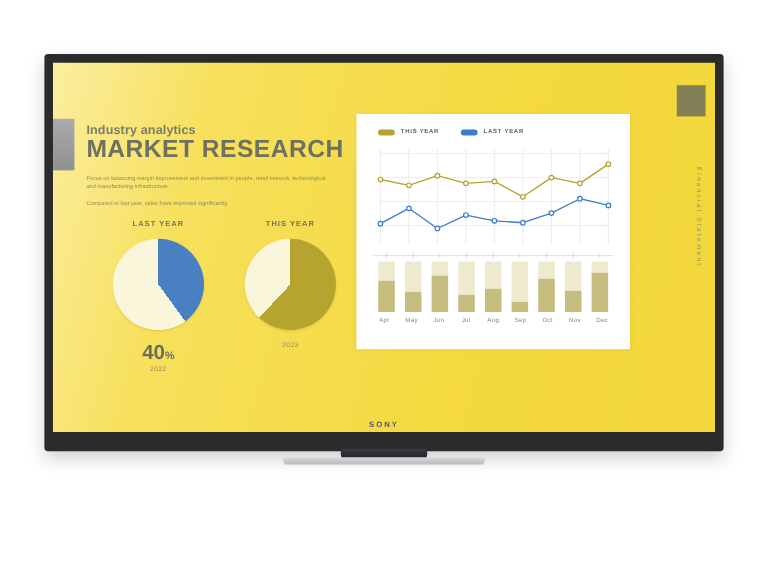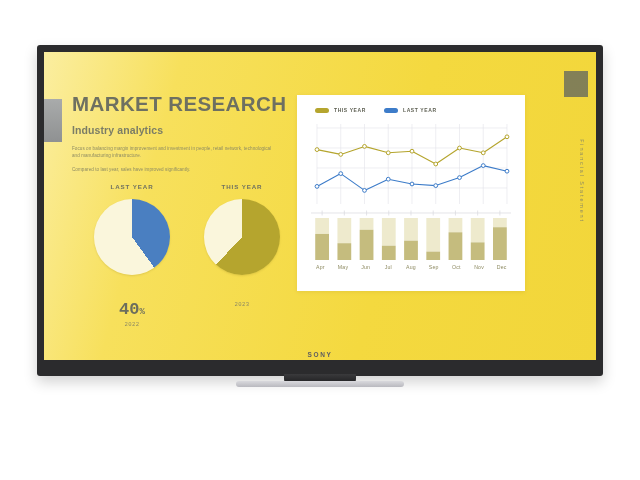--- a/index.html
+++ b/index.html
@@ -93,21 +93,21 @@
   #pie-block-this { left: 116px; }
   .pie-caption {
     font-size: 6.2px; font-weight: 700; letter-spacing: .9px;
     color: #6f7160;
   }
   .pie {
     width: 76px; height: 76px; border-radius: 50%;
     margin: 9px auto 0 auto;
     box-shadow: 0 1px 2px rgba(120,100,20,.18);
   }
-  .pie-stats { margin-top: 26px; font-family: Liberation Mono, monospace; }
+  .pie-stats { margin-top: 10px; }
   .pie-value {
     font-size: 17px; font-weight: 700; color: #6c6e5d;
     line-height: 1;
   }
   .pie-value .pct { font-size: 9px; font-weight: 700; }
   .pie-year {
     margin-top: 3px;
     font-size: 5.6px; letter-spacing: .4px; color: #8e8b63;
   }
 
@@ -156,22 +156,22 @@
 
   <div id="monitor">
     <div id="bezel-inner">
 
       <div id="slide">
 
         <div id="accent-left" class="accent-gray"></div>
         <div id="accent-right" class="accent-gray"></div>
 
         <div id="left-col">
+          <div id="subtitle">Industry analytics</div>
           <div id="page-title">MARKET RESEARCH</div>
-          <div id="subtitle">Industry analytics</div>
           <div id="body-1" class="body-text">Focus on balancing margin improvement and investment in people, retail network, technological and manufacturing infrastructure.</div>
           <div id="body-2" class="body-text">Compared to last year, sales have improved significantly.</div>
         </div>
 
         <div id="pies">
 
           <div id="pie-block-last" class="pie-block">
             <div class="pie-caption">LAST YEAR</div>
             <div class="pie" id="pie-last" style="background: conic-gradient(rgb(74, 127, 193) 0deg, rgb(74, 127, 193) 144deg, rgb(250, 246, 220) 144deg, rgb(250, 246, 220) 360deg);"></div>
             <div class="pie-stats">

